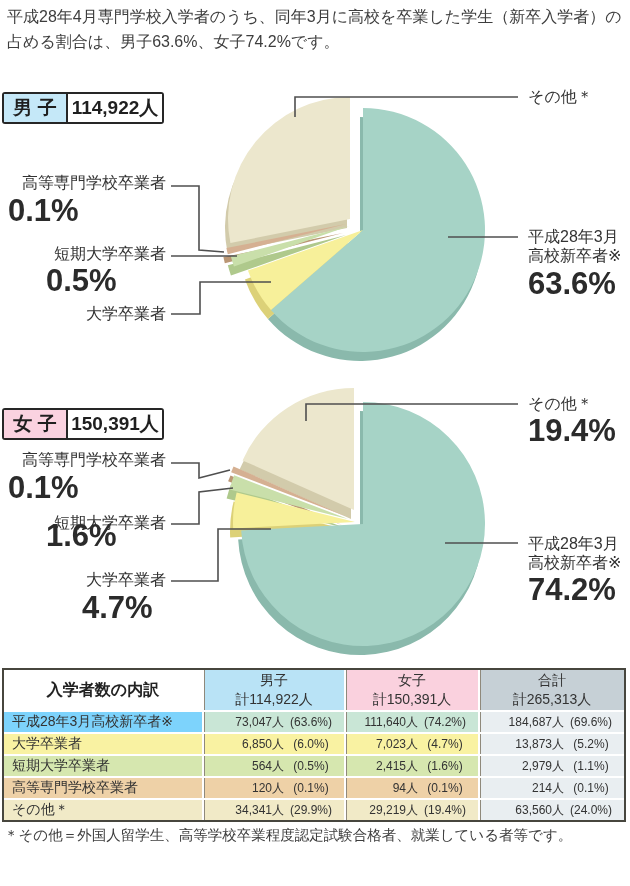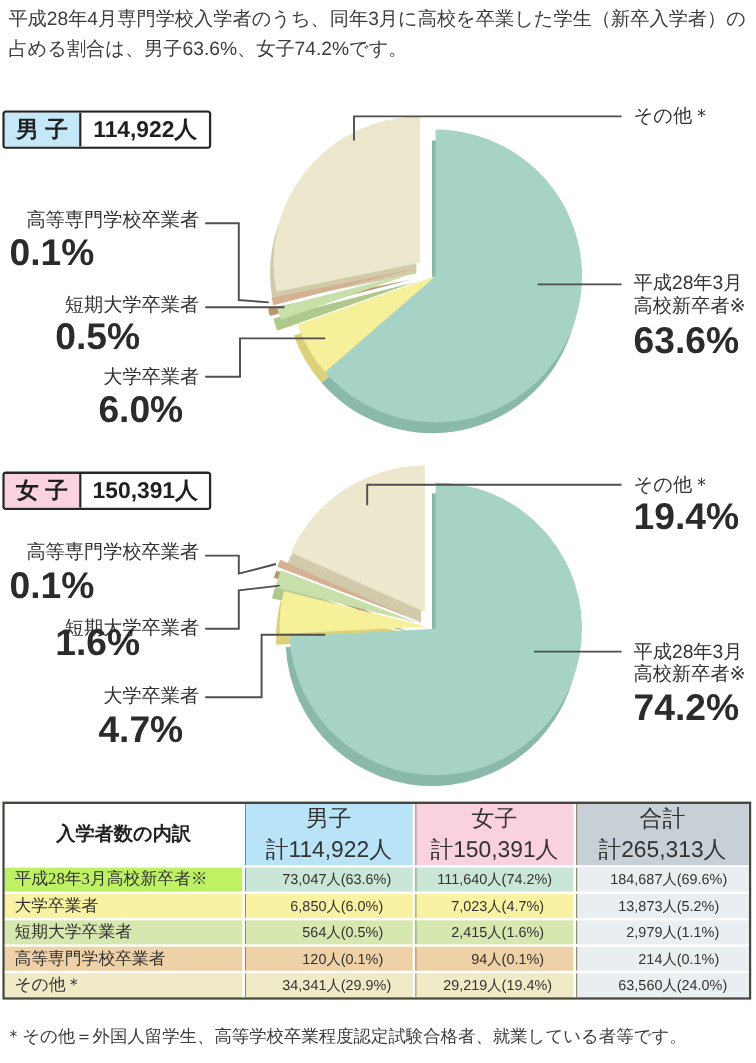--- a/index.html
+++ b/index.html
@@ -16,45 +16,45 @@
 
   .badge {
     position:absolute; display:flex; height:28px; border:2px solid #262626;
     border-radius:3px; background:#fff; font-weight:bold; font-size:19px; color:#1f1f1f;
     box-sizing:content-box;
   }
   .badge .g {
     width:62px; display:flex; align-items:center; justify-content:center;
     border-right:2px solid #262626;
   }
-  .badge .n { width:106px; display:flex; align-items:center; justify-content:center; background:#fff; }
+  .badge .n { width:94px; display:flex; align-items:center; justify-content:center; background:#fff; }
   .badge-male { left:2px; top:92px; }
-  .badge-female { left:2px; top:393px; }
+  .badge-female { left:2px; top:408px; }
 
   .call-label { position:absolute; font-size:16px; color:#333; white-space:nowrap; }
   .call-label.ra { left:0; width:166px; text-align:right; }
   .call-pct { position:absolute; font-size:31px; font-weight:bold; color:#2b2b2b; white-space:nowrap; }
   .rc { left:528px; }
   .two-line { line-height:19px; }
 
   .tbl {
     position:absolute; left:2px; top:668px; width:624px;
     border-collapse:separate; border-spacing:0; border:2px solid #47463e;
     table-layout:fixed; background:#fff;
   }
   .tbl th, .tbl td { border-bottom:2px solid #fff; padding:0; overflow:hidden; font-weight:normal; }
   .tbl tr:last-child td { border-bottom:none; }
   .tbl .sep { border-left:2px solid #fff; box-shadow:inset 1px 0 0 #8f897b; }
   .tbl th.corner { background:#fff; font-weight:bold; font-size:16px; text-align:center; height:40px; color:#222; }
-  .tbl th.colhead { font-size:19px; text-align:center; line-height:1.35; color:#333; }
+  .tbl th.colhead { font-size:14px; text-align:center; line-height:1.35; color:#333; }
   .tbl td.rlabel { font-size:14px; padding-left:8px; color:#333; height:20px; }
   .tbl td.val { height:20px; }
   .cellflex { display:flex; align-items:center; justify-content:flex-end; padding:0 6px 0 4px; font-size:12px; color:#333; }
   .cellflex .nn { flex:1; text-align:right; white-space:nowrap; }
-  .cellflex .pp { width:54px; text-align:left; white-space:nowrap; }
+  .cellflex .pp { width:54px; text-align:center; white-space:nowrap; }
 
   .footnote { position:absolute; left:4px; font-size:14.5px; color:#3d3d3d; white-space:nowrap; }
 </style>
 </head>
 <body>
 
 <div class="page">
 
   <svg id="chart-svg" width="630" height="886" viewBox="0 0 630 886">
       <g>
@@ -98,21 +98,20 @@
   <div class="badge badge-male">
     <div class="g" style="background:#c5e8f8;">男 子</div>
     <div class="n">114,922人</div>
   </div>
 
   <div class="call-label ra" style="top:173px;">高等専門学校卒業者</div>
   <div class="call-pct" style="left:8px; top:193px;">0.1%</div>
   <div class="call-label ra" style="top:244px;">短期大学卒業者</div>
   <div class="call-pct" style="left:46px; top:263px;">0.5%</div>
   <div class="call-label ra" style="top:304px;">大学卒業者</div>
-  <div class="call-pct" style="left:82px; top:324px;">6.0%</div>
 
   <div class="call-label rc" style="top:87px;">その他＊</div>
   <div class="call-label rc two-line" style="top:227px;">
     <div>平成28年3月</div>
     <div>高校新卒者※</div>
   </div>
   <div class="call-pct rc" style="top:266px;">63.6%</div>
 
   <div class="badge badge-female">
     <div class="g" style="background:#fad2e0;">女 子</div>
@@ -151,21 +150,21 @@
           <th class="colhead sep" style="background: rgb(250, 209, 222);">
             <div>女子</div>
             <div>計150,391人</div>
           </th>
           <th class="colhead sep" style="background: rgb(198, 208, 214);">
             <div>合計</div>
             <div>計265,313人</div>
           </th>
         </tr>
         <tr>
-          <td class="rlabel" style="background: #bef264; font-family: Liberation Serif, serif;">平成28年3月高校新卒者※</td>
+          <td class="rlabel" style="background: #7dd3fc;">平成28年3月高校新卒者※</td>
           <td class="val sep" style="background: rgb(201, 230, 214);">
             <div class="cellflex">
               <span class="nn">73,047人</span>
               <span class="pp">(63.6%)</span>
             </div>
           </td>
           <td class="val sep" style="background: rgb(201, 230, 214);">
             <div class="cellflex">
               <span class="nn">111,640人</span>
               <span class="pp">(74.2%)</span>
@@ -258,15 +257,15 @@
           <td class="val sep" style="background: rgb(233, 238, 241);">
             <div class="cellflex">
               <span class="nn">63,560人</span>
               <span class="pp">(24.0%)</span>
             </div>
           </td>
         </tr>
       </tbody>
   </table>
 
-  <div class="footnote" style="top:826px;margin-top:28px;">＊その他＝外国人留学生、高等学校卒業程度認定試験合格者、就業している者等です。</div>
+  <div class="footnote" style="top:826px;">＊その他＝外国人留学生、高等学校卒業程度認定試験合格者、就業している者等です。</div>
 
 </div>
 
 </body></html>

